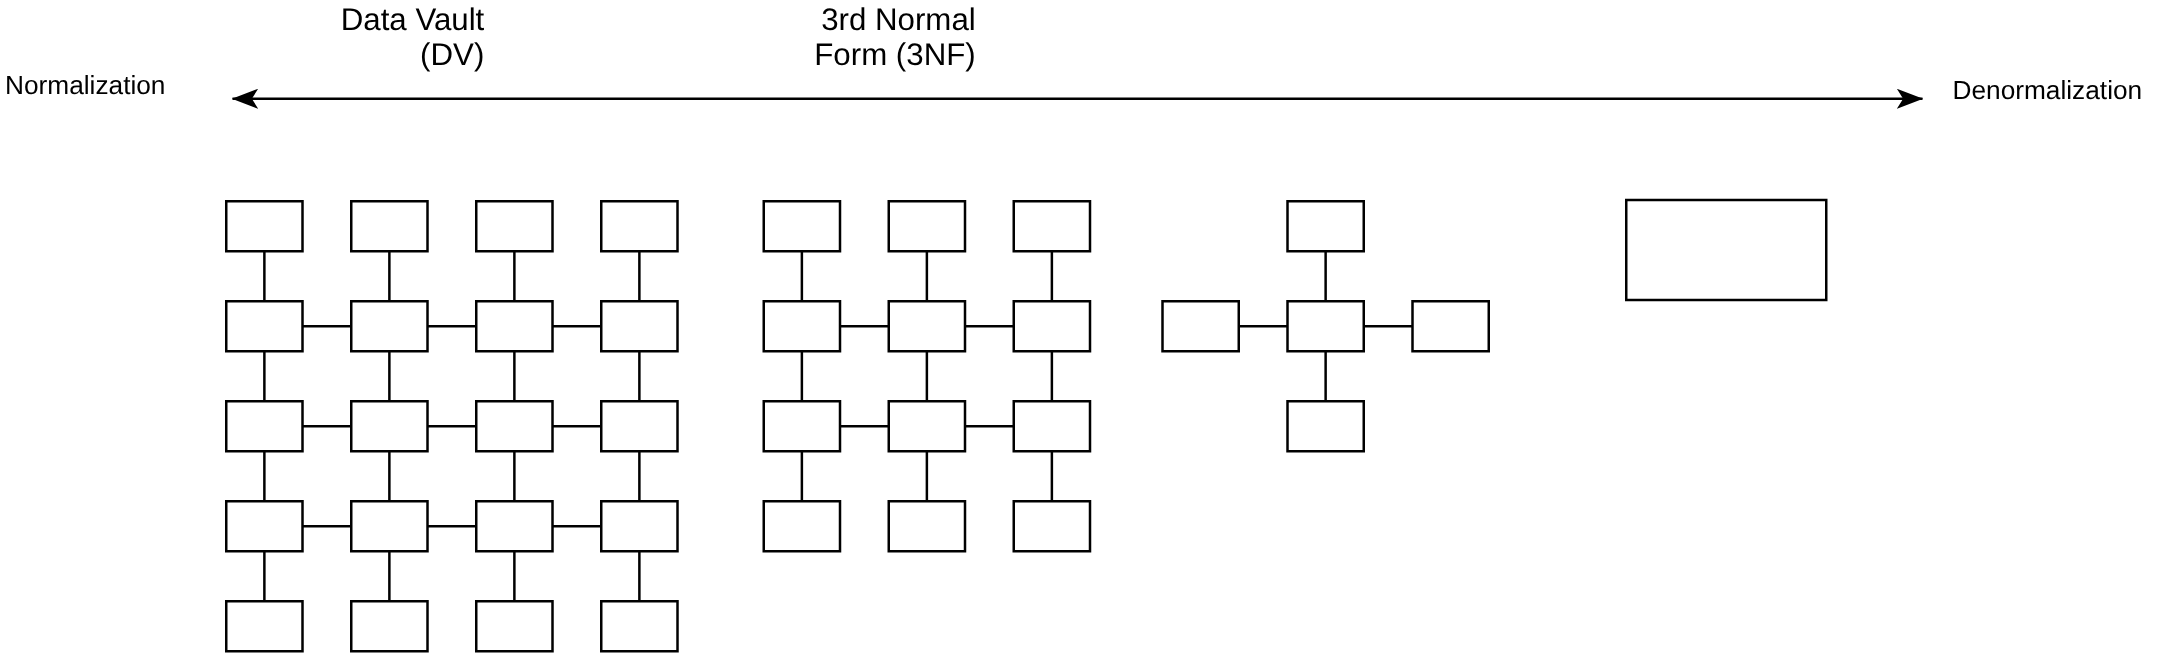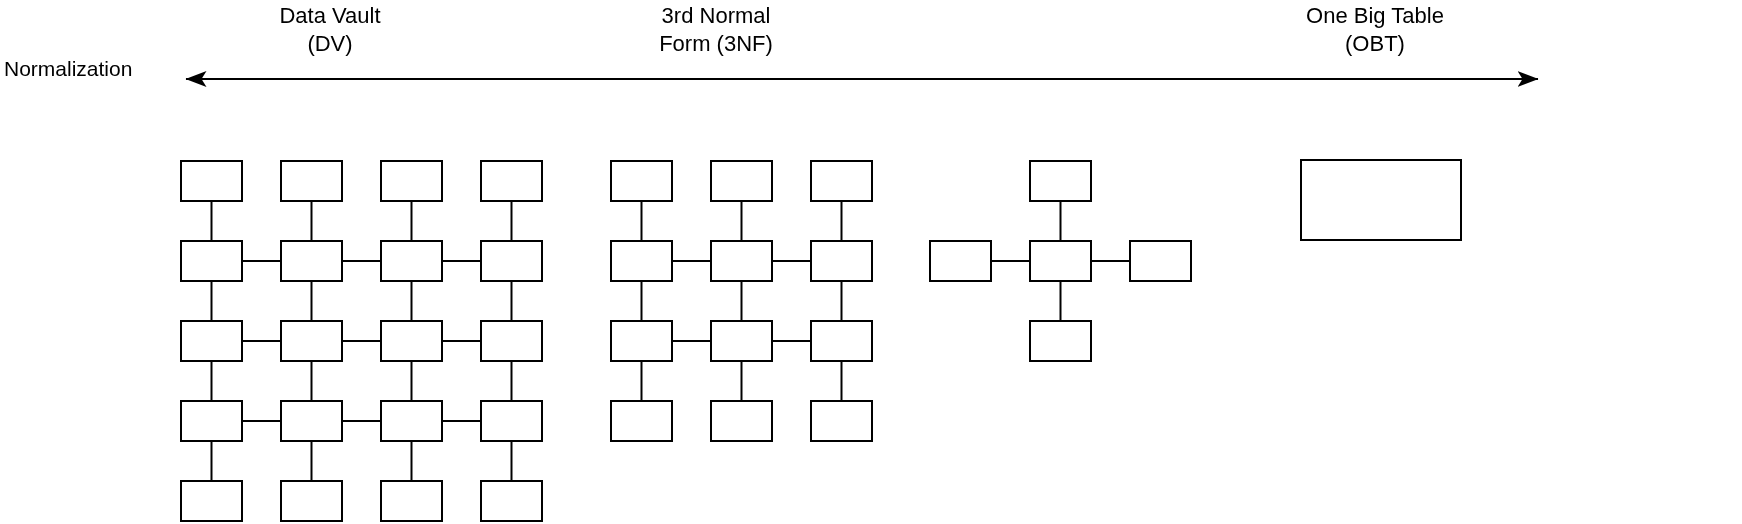--- a/index.html
+++ b/index.html
@@ -27,22 +27,22 @@
     stroke-width: 2px;
   }
   .diagram-svg line {
     stroke: #000000;
     stroke-width: 2px;
   }
   .heading {
     position: absolute;
     top: 2px;
     transform: translateX(-50%);
-    text-align: center;
-    font-size: 22px;
+    text-align: right;
+    font-size: 25px;
     line-height: 28px;
     white-space: nowrap;
   }
   .axis-label {
     position: absolute;
     font-size: 21px;
     line-height: 25px;
     white-space: nowrap;
   }
   .axis-label.left { left: 4px;  top: 56px; }
@@ -142,27 +142,24 @@
         <line x1="991" y1="261" x2="1030" y2="261"></line>
         <rect x="1130" y="241" width="61" height="40"></rect>
         <line x1="1091" y1="261" x2="1130" y2="261"></line>
         <rect x="1030" y="321" width="61" height="40"></rect>
         <line x1="1060.5" y1="281" x2="1060.5" y2="321"></line>
         <rect x="1301" y="160" width="160" height="80"></rect>
       </g>
   </svg>
 
   <div class="axis-label left">Normalization</div>
+  <div class="axis-label right">Denormalization</div>
 
   <div class="heading h-dv">
     <div>Data Vault</div>
     <div>(DV)</div>
   </div>
   <div class="heading h-3nf">
     <div>3rd Normal</div>
     <div>Form (3NF)</div>
   </div>
-  <div class="heading h-obt">
-    <div>One Big Table</div>
-    <div>(OBT)</div>
-  </div>
 
 </div>
 
 </body></html>

